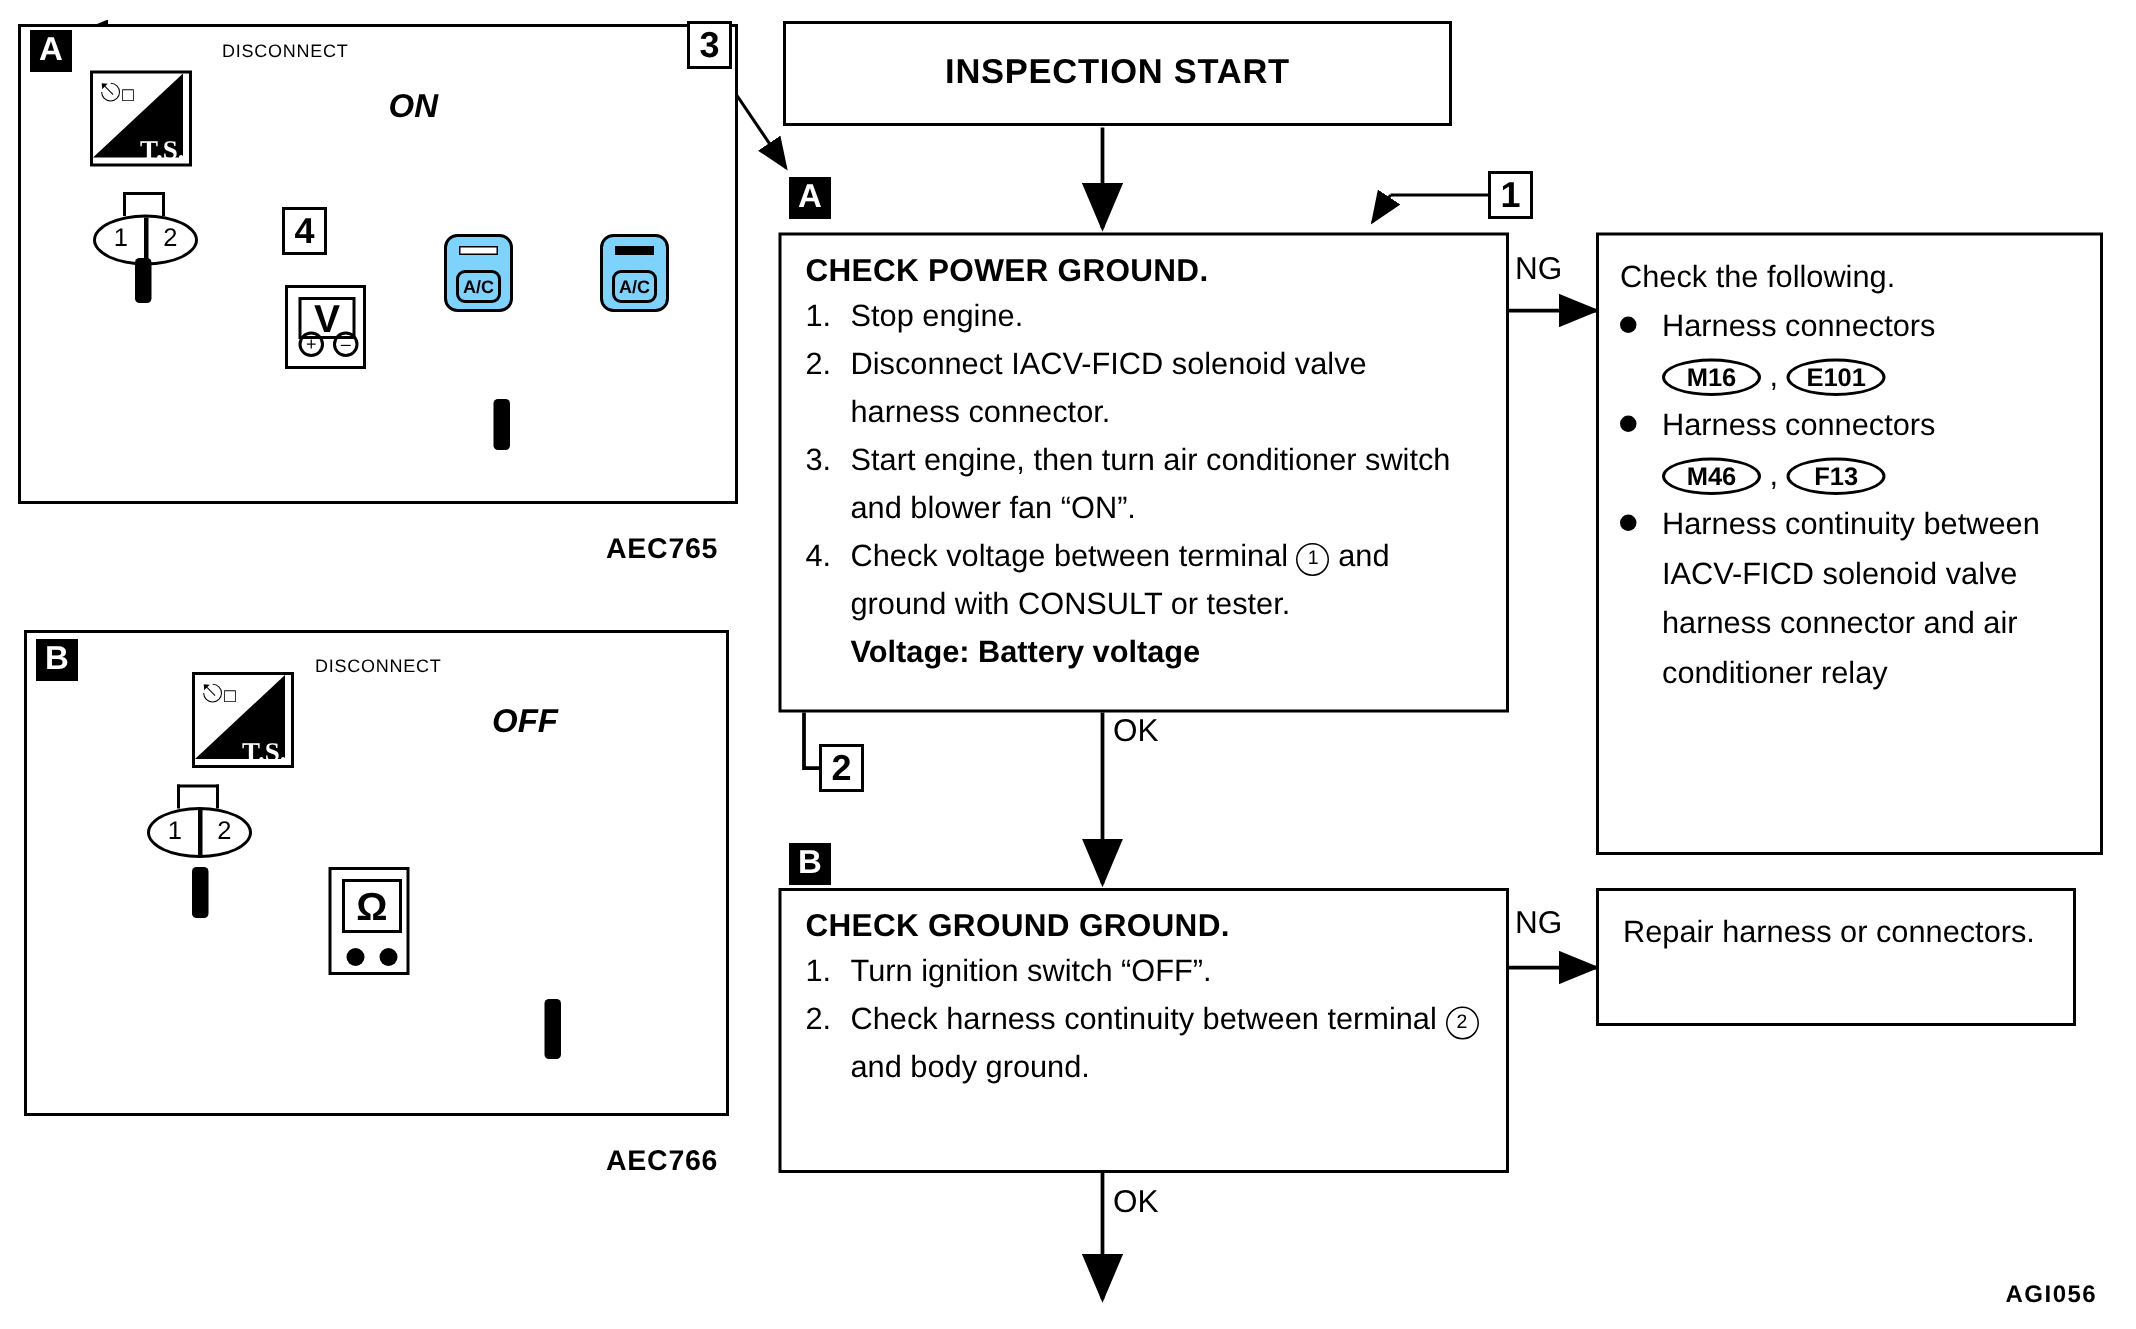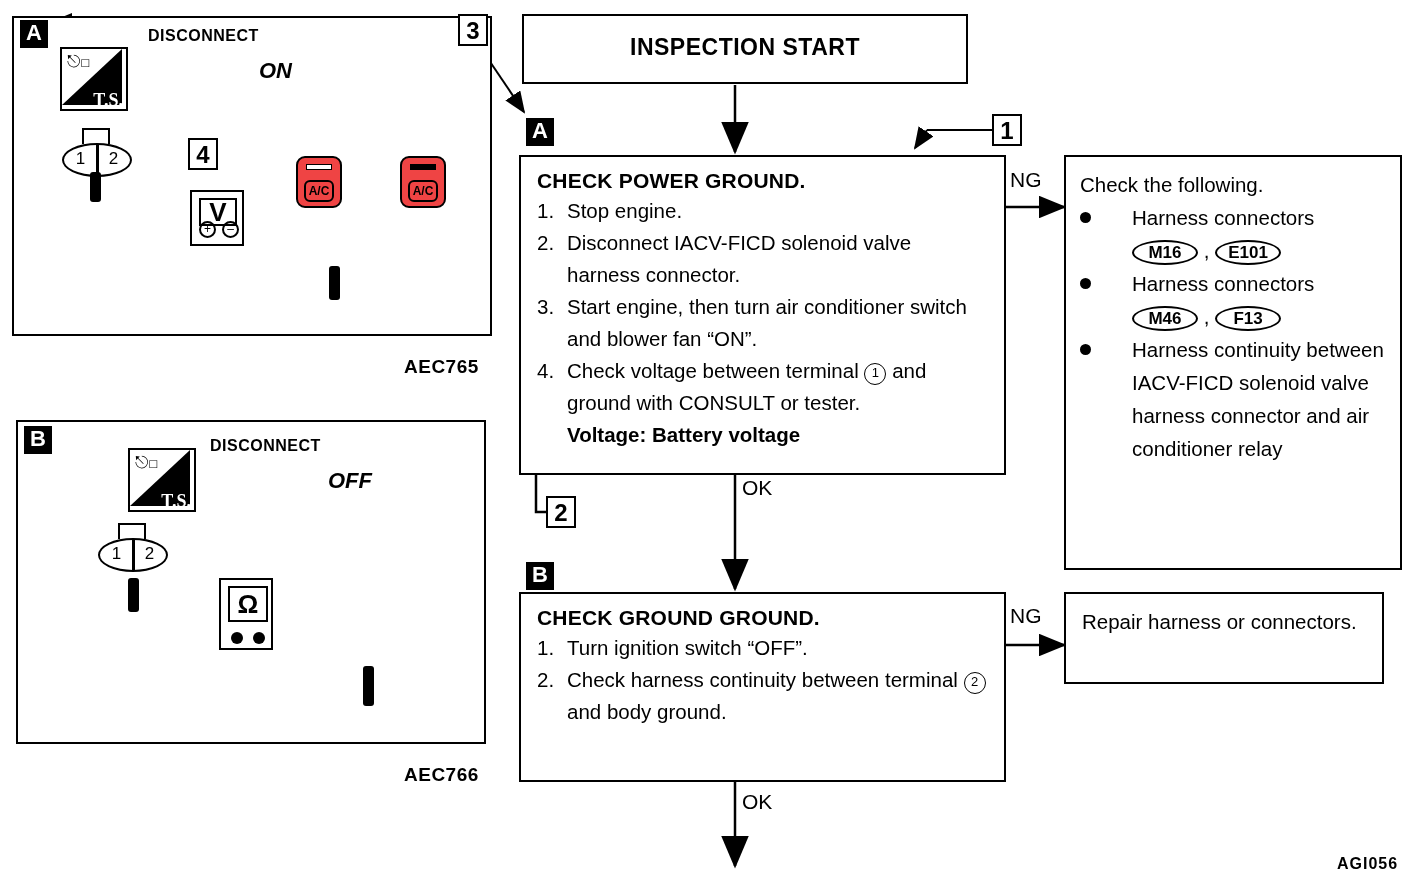--- a/index.html
+++ b/index.html
@@ -108,51 +108,51 @@
     text-align:center;
     font-family:"Liberation Sans", sans-serif;
   }
   .bullet{
     display:inline-block;
     width:11px;height:11px;
     border-radius:50%;
     background:#000;
     vertical-align:2px;
   }
-  .li{display:flex;font-size:20.5px;line-height:33px;gap:24px;}
+  .li{display:flex;font-size:20.5px;line-height:33px;}
   .li .b{width:28px;flex:0 0 28px;}
   .li .c{flex:1;}
   .lbl{position:absolute;font-size:21px;}
 
   svg.ov{position:absolute;left:0;top:0;width:1424px;height:886px;overflow:visible;pointer-events:none;}
 
   
   .ts-icon{position:absolute;width:64px;height:60px;border:2.5px solid #000;background:#fff;overflow:hidden;}
   .ts-icon .tri{position:absolute;left:0;top:0;width:0;height:0;border-left:60px solid transparent;border-bottom:56px solid #000;}
   .ts-icon .ts{position:absolute;right:3px;bottom:-2px;color:#fff;font-weight:bold;font-size:18px;font-family:"Liberation Serif",serif;}
   .ts-icon .pic{position:absolute;left:5px;top:4px;font-size:17px;line-height:17px;}
 
-  .disc-lbl{position:absolute;font-size:16px;font-weight:bold;letter-spacing:.5px;font-family:"Liberation Sans",sans-serif;}
+  .disc-lbl{position:absolute;font-size:12px;font-weight:normal;letter-spacing:.5px;font-family:"Liberation Sans",sans-serif;}
 
   .figcode{position:absolute;font-size:19px;font-weight:bold;letter-spacing:.5px;margin-top:48px;}
   .agicode{position:absolute;font-size:16px;font-weight:bold;letter-spacing:1px;}
 
   .meter{position:absolute;border:2.5px solid #000;background:#fff;box-sizing:border-box;}
   .meter .screen{position:absolute;border:2.5px solid #000;background:#fff;box-sizing:border-box;display:flex;align-items:center;justify-content:center;font-size:26px;font-weight:bold;}
   .jack{position:absolute;border:2px solid #000;border-radius:50%;width:17px;height:17px;box-sizing:border-box;text-align:center;font-size:12px;line-height:13px;}
   .jackf{position:absolute;border-radius:50%;width:12px;height:12px;background:#000;}
 
   .conn{position:absolute;border:2.5px solid #000;border-radius:50%/50%;width:70px;height:34px;box-sizing:border-box;background:#fff;}
   .conn .divider{position:absolute;left:50%;top:0;width:2.5px;height:100%;background:#000;margin-left:-1px;}
   .conn .n{position:absolute;top:4px;font-size:17px;width:50%;text-align:center;}
   .conn-tab{position:absolute;border:2.5px solid #000;border-bottom:none;background:#fff;width:28px;height:16px;box-sizing:border-box;}
 
   .probe{position:absolute;background:#000;border-radius:3px;}
 
-  .ac-sw{position:absolute;border:2.5px solid #000;border-radius:9px;background:#ef4444;box-sizing:border-box;}
+  .ac-sw{position:absolute;border:2.5px solid #000;border-radius:9px;background:#7dd3fc;box-sizing:border-box;}
   .ac-sw .bar{position:absolute;left:8px;right:8px;height:6px;border:1.5px solid #000;background:#fff;box-sizing:border-box;}
   .ac-sw .bar.on{background:#000;}
   .ac-sw .btn{position:absolute;left:6px;right:6px;border:2px solid #000;border-radius:6px;box-sizing:border-box;text-align:center;font-size:12px;font-weight:bold;line-height:18px;}
 </style>
 </head>
 <body>
 
 <div id="page">
 
   <svg class="ov" viewBox="0 0 1424 886">

